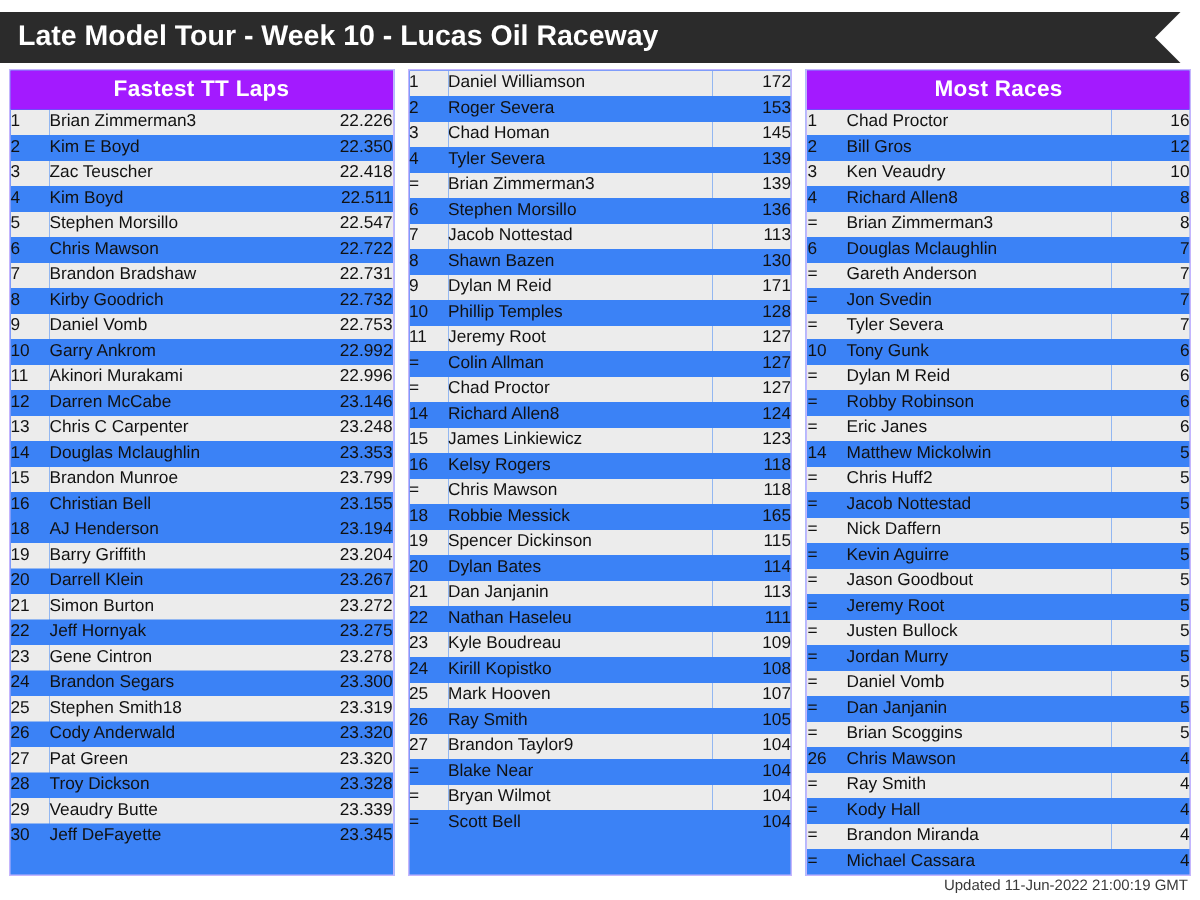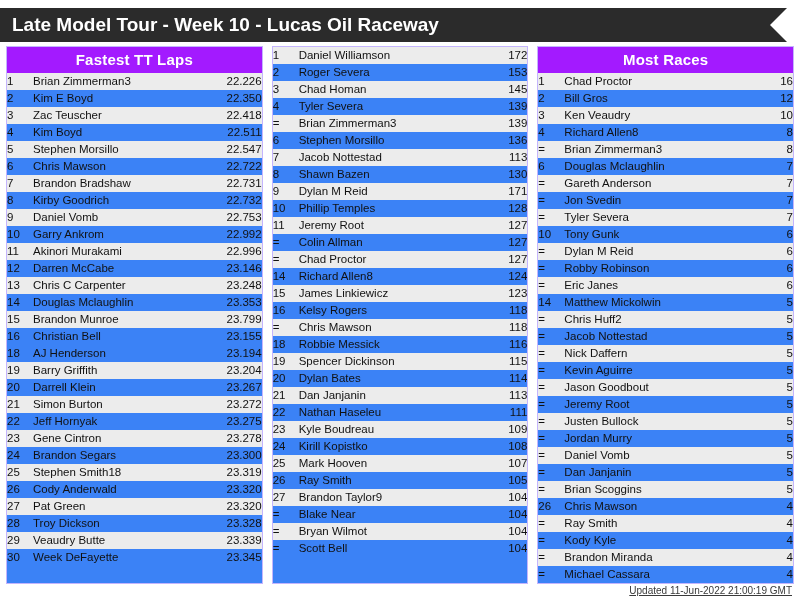--- a/index.html
+++ b/index.html
@@ -109,21 +109,20 @@
     background: #ececec;
   }
   
   .footer {
     position: absolute;
     right: 8px;
     bottom: 4px;
     font-size: 10px;
     color: #3a3a3a;
     text-align: left;
-    text-decoration: underline;
   }
 </style>
 </head>
 <body>
 
 <div id="page">
 
   <div class="header-wrap">
     <div class="header-bar"></div>
     <div class="header-title">Late Model Tour - Week 10 - Lucas Oil Raceway</div>
@@ -270,21 +269,21 @@
               <td class="nm">Troy Dickson</td>
               <td class="val">23.328</td>
             </tr>
             <tr class="alt">
               <td class="pos">29</td>
               <td class="nm">Veaudry Butte</td>
               <td class="val">23.339</td>
             </tr>
             <tr>
               <td class="pos">30</td>
-              <td class="nm">Week DeFayette</td>
+              <td class="nm">Jeff DeFayette</td>
               <td class="val">23.345</td>
             </tr>
           </tbody>
       </table>
     </div>
 
     <div class="col">
       <table class="tbl">
         <tbody>
             <tr class="alt">
@@ -368,21 +367,21 @@
               <td class="val">118</td>
             </tr>
             <tr class="alt">
               <td class="pos">=</td>
               <td class="nm">Chris Mawson</td>
               <td class="val">118</td>
             </tr>
             <tr>
               <td class="pos">18</td>
               <td class="nm">Robbie Messick</td>
-              <td class="val">116</td>
+              <td class="val">165</td>
             </tr>
             <tr class="alt">
               <td class="pos">19</td>
               <td class="nm">Spencer Dickinson</td>
               <td class="val">115</td>
             </tr>
             <tr>
               <td class="pos">20</td>
               <td class="nm">Dylan Bates</td>
               <td class="val">114</td>
@@ -575,21 +574,21 @@
               <td class="nm">Chris Mawson</td>
               <td class="val">4</td>
             </tr>
             <tr class="alt">
               <td class="pos">=</td>
               <td class="nm">Ray Smith</td>
               <td class="val">4</td>
             </tr>
             <tr>
               <td class="pos">=</td>
-              <td class="nm">Kody Kyle</td>
+              <td class="nm">Kody Hall</td>
               <td class="val">4</td>
             </tr>
             <tr class="alt">
               <td class="pos">=</td>
               <td class="nm">Brandon Miranda</td>
               <td class="val">4</td>
             </tr>
             <tr>
               <td class="pos">=</td>
               <td class="nm">Michael Cassara</td>

